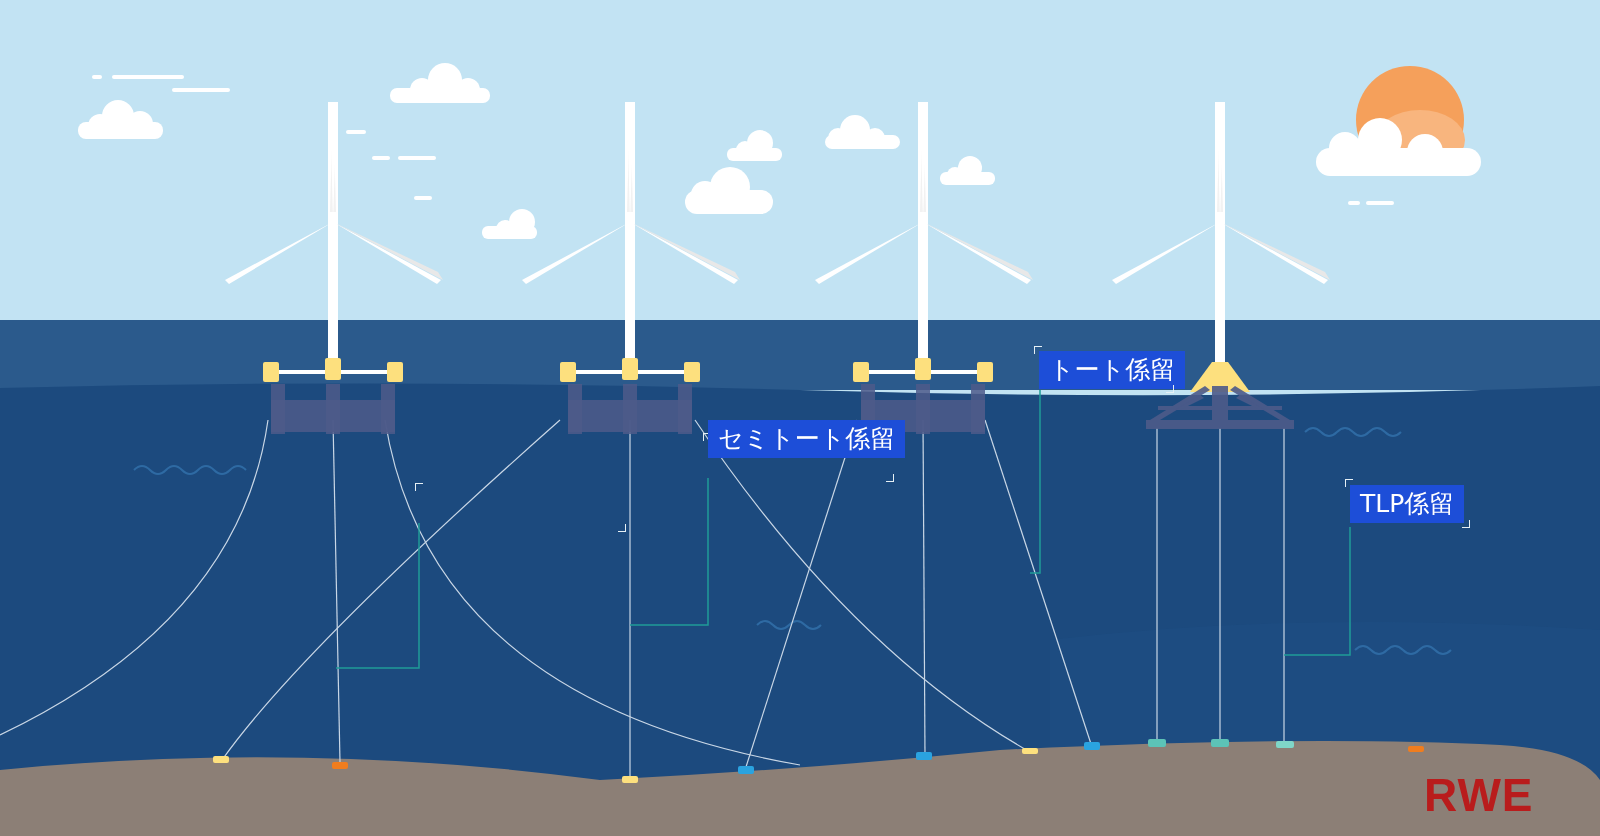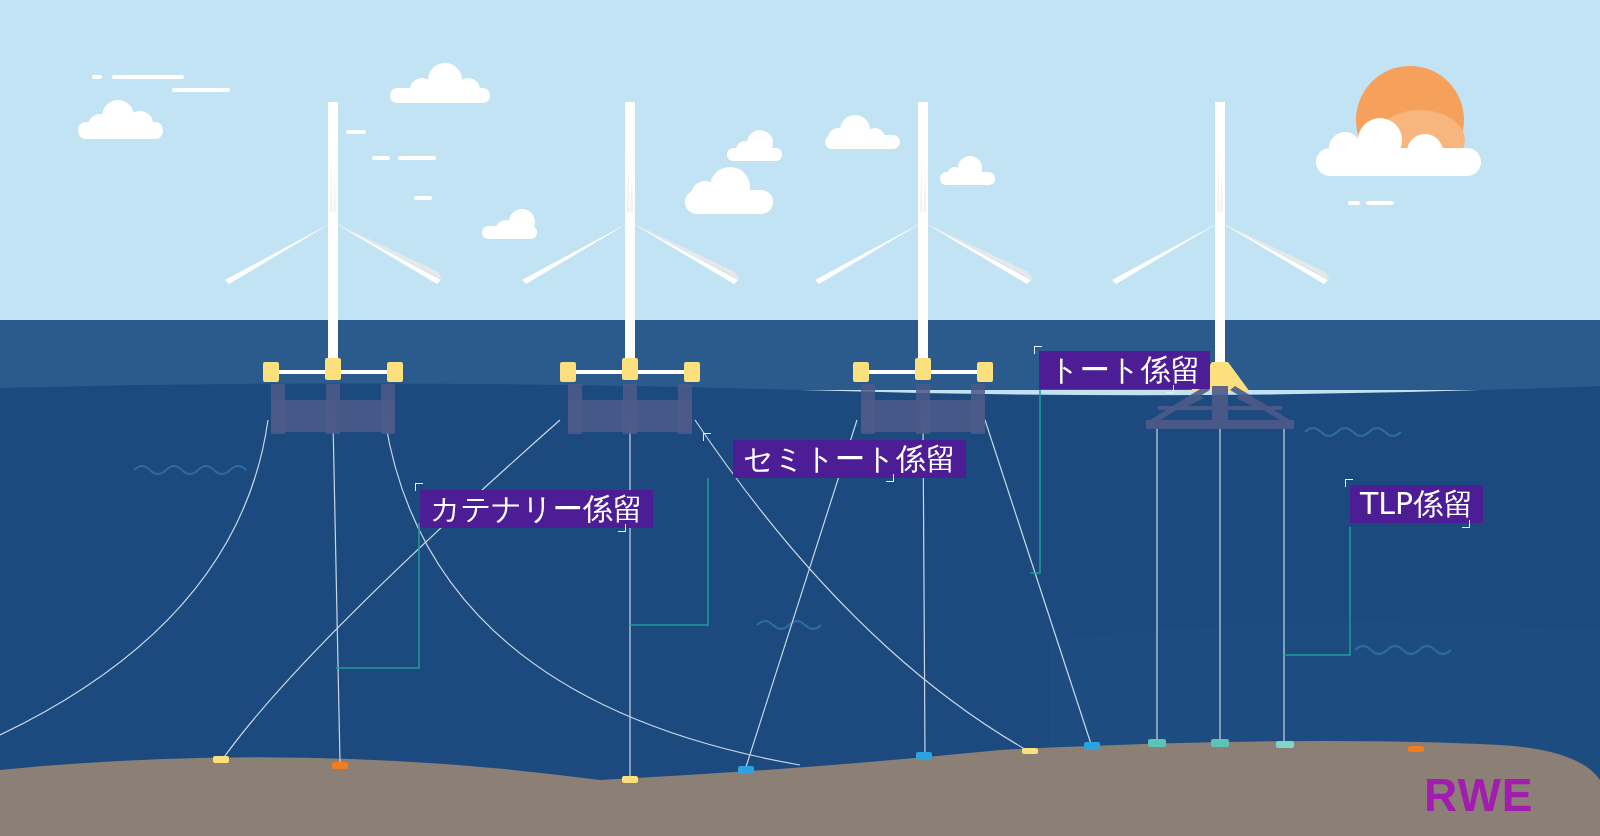--- a/index.html
+++ b/index.html
@@ -1,23 +1,23 @@
 <!DOCTYPE html>
 <html><head>
 <meta charset="utf-8">
 <style>
   html,body{margin:0;padding:0;}
   body{width:1600px;height:836px;overflow:hidden;font-family:"DejaVu Sans",sans-serif;background:#c2e3f3;}
   #scene{position:absolute;left:0;top:0;width:1600px;height:836px;}
-  .label{position:absolute;background:#4c1d95;color:#fff;font-family:"DejaVu Sans",sans-serif;font-size:30px;line-height:38px;padding:0 10px;white-space:nowrap;}
+  .label{position:absolute;background:#1d4ed8;color:#fff;font-family:"DejaVu Sans",sans-serif;font-size:25px;line-height:38px;padding:0 10px;white-space:nowrap;}
   .label.bold{font-weight:normal;}
   .corner{position:absolute;width:7px;height:7px;border-color:#e6f0f5;border-style:solid;border-width:0;}
   .corner.tl{border-top-width:1.5px;border-left-width:1.5px;}
   .corner.br{border-bottom-width:1.5px;border-right-width:1.5px;}
-  .logo{position:absolute;left:1424px;top:768px;color:#a21caf;font-family:"Liberation Sans",sans-serif;font-weight:bold;font-size:46px;letter-spacing:1px;}
+  .logo{position:absolute;left:1424px;top:768px;color:#b91c1c;font-family:"Liberation Sans",sans-serif;font-weight:bold;font-size:46px;letter-spacing:1px;}
 </style>
 </head>
 <body>
 
 <div id="scene">
 <svg width="1600" height="836" viewBox="0 0 1600 836">
 
   <rect x="0" y="0" width="1600" height="320" fill="#c2e3f3"></rect>
 
   <g>
@@ -203,25 +203,24 @@
       <rect x="1158" y="406" width="124" height="4"></rect>
       <path d="M1175 410 L1200 395 L1204 398 L1180 410 Z"></path>
       <path d="M1265 410 L1240 395 L1236 398 L1260 410 Z"></path>
       <rect x="1146" y="420" width="148" height="9"></rect>
     </g>
   </g>
 </svg>
 
 
 <div class="corner tl" style="left:415px;top:483px;"></div>
-<div class="label" style="left:420px;top:490px;">カテナリー係留</div>
 <div class="corner br" style="left:618px;top:524px;"></div>
 
 <div class="corner tl" style="left:703px;top:433px;"></div>
-<div class="label" style="left:708px;top:440px;margin-left:25px;">セミトート係留</div>
+<div class="label" style="left:708px;top:420px;">セミトート係留</div>
 <div class="corner br" style="left:886px;top:474px;"></div>
 
 <div class="corner tl" style="left:1034px;top:346px;"></div>
 <div class="label" style="left:1039px;top:351px;">トート係留</div>
 <div class="corner br" style="left:1166px;top:385px;"></div>
 
 <div class="corner tl" style="left:1345px;top:479px;"></div>
 <div class="label bold" style="left:1350px;top:485px;">TLP係留</div>
 <div class="corner br" style="left:1462px;top:520px;"></div>
 

